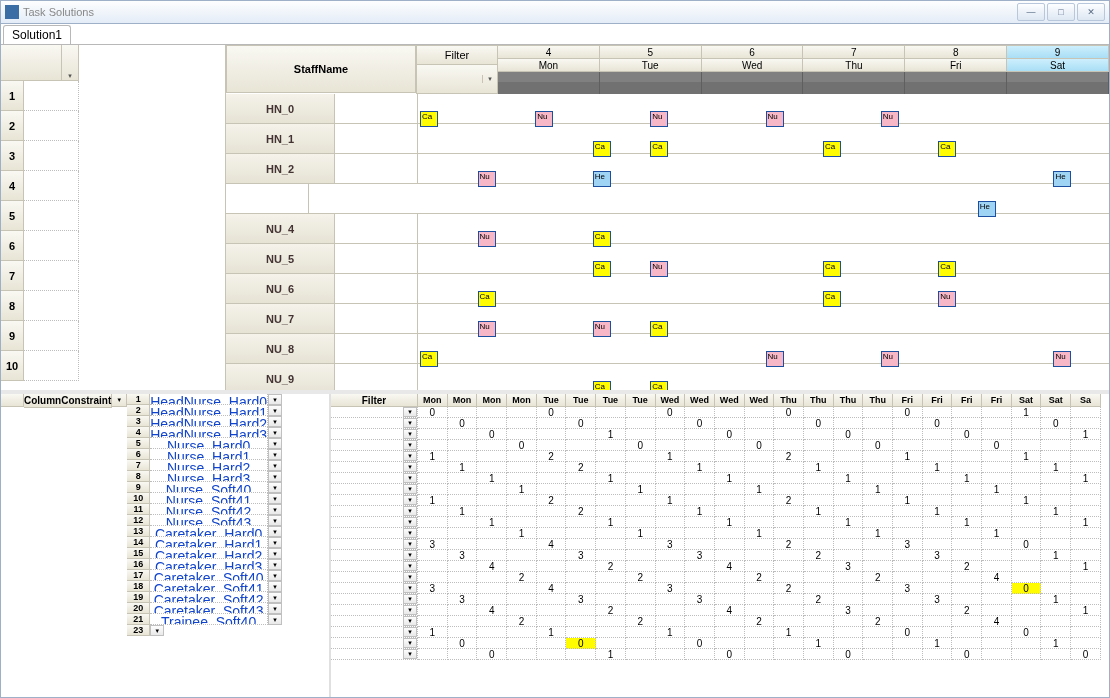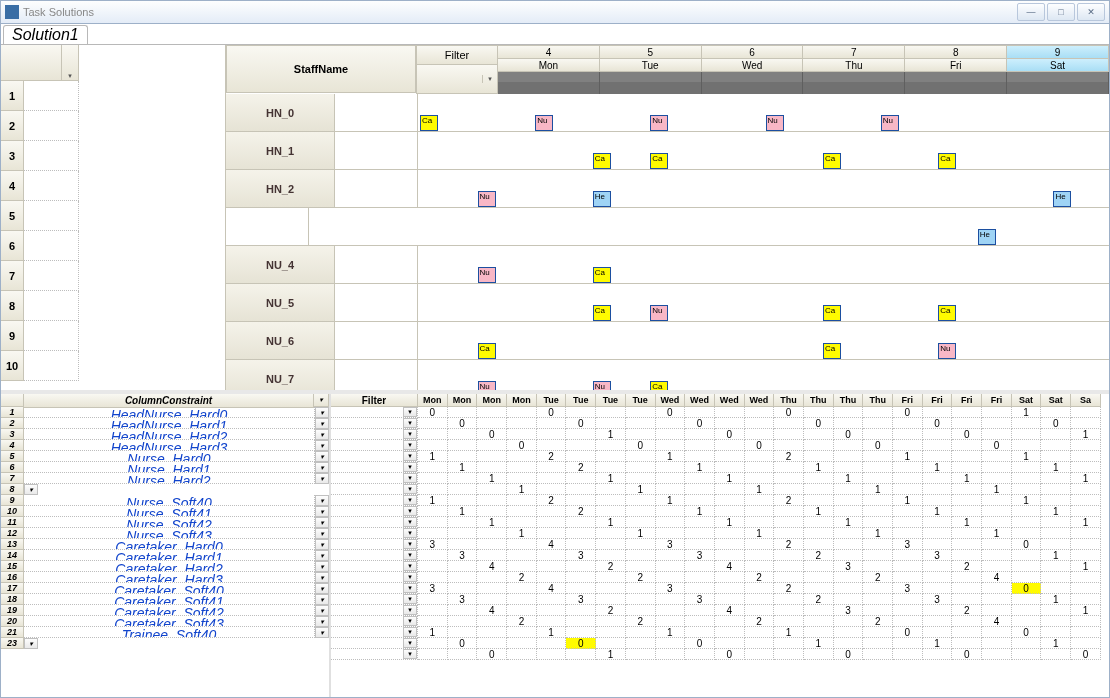--- a/index.html
+++ b/index.html
@@ -2,21 +2,21 @@
 <html><head>
 <meta charset="utf-8">
 <style>
   html,body{margin:0;padding:0;font-family:Tahoma,Arial,sans-serif;font-size:11px;color:#000;background:#f0f0f0;}
   .window{width:1110px;height:698px;background:#fff;display:flex;flex-direction:column;border:1px solid #9db0c8;box-sizing:border-box;}
   .titlebar{height:22px;background:linear-gradient(#fdfefe,#e4ecf7);border-bottom:1px solid #9db0c8;display:flex;align-items:center;padding:0 4px;color:#888;}
   .titlebar .icon{width:14px;height:14px;background:#3a6ea5;margin-right:4px;}
   .titlebar .spacer{flex:1;}
   .winbtn{width:26px;height:16px;border:1px solid #b8c7dc;background:linear-gradient(#fdfeff,#dde7f3);margin-left:2px;display:flex;align-items:center;justify-content:center;font-size:9px;color:#5a6d86;border-radius:2px;}
   .tabstrip{height:20px;background:#fff;border-bottom:1px solid #b8b8b8;display:flex;align-items:flex-end;padding-left:2px;}
-  .tab{height:18px;padding:0 8px;border:1px solid #b8b8b8;border-bottom:none;background:#fff;font-size:16px;display:flex;align-items:center;border-radius:3px 3px 0 0;font-style:italic;}
+  .tab{height:18px;padding:0 8px;border:1px solid #b8b8b8;border-bottom:none;background:#fff;font-size:12px;display:flex;align-items:center;border-radius:3px 3px 0 0;}
   .content{flex:1;display:flex;flex-direction:column;min-height:0;}
   .top-pane{flex:0 0 345px;display:flex;border-bottom:4px solid #e8e8e8;min-height:0;}
   .bottom-pane{flex:1;display:flex;min-height:0;}
   .dd{width:14px;border-left:1px solid #c7c4b6;display:flex;align-items:center;justify-content:center;font-size:7px;color:#555;}
 
   
   .tl-grid{flex:0 0 78px;display:flex;flex-direction:column;font-size:11px;}
   .tl-head{display:flex;height:36px;}
   .tl-head .a{flex:1;background:linear-gradient(#f9f8f2,#e8e5d6);border-right:1px solid #c7c4b6;border-bottom:1px solid #c7c4b6;}
   .tl-head .b{width:16px;background:linear-gradient(#f9f8f2,#e8e5d6);border-right:1px solid #c7c4b6;border-bottom:1px solid #c7c4b6;display:flex;align-items:flex-end;justify-content:center;font-size:7px;color:#555;}
@@ -38,42 +38,42 @@
   .gh-filter .f2{flex:1;display:flex;align-items:center;justify-content:flex-end;border:1px solid #c7c4b6;border-top:none;background:linear-gradient(#f9f8f2,#e8e5d6);}
   .gh-days{flex:1;display:flex;min-width:0;}
   .daycol{flex:1;display:flex;flex-direction:column;min-width:0;}
   .daycol.sat .dh1,.daycol.sat .dh2{background:linear-gradient(#cdeffd,#a9def5);}
   .dh1{height:12px;background:linear-gradient(#f9f8f2,#e8e5d6);border:1px solid #c7c4b6;border-left:none;font-size:10px;display:flex;align-items:center;justify-content:center;}
   .dh2{height:12px;background:linear-gradient(#f9f8f2,#e8e5d6);border:1px solid #c7c4b6;border-top:none;border-left:none;font-size:10px;display:flex;align-items:center;justify-content:center;}
   .dh3{height:10px;background:#808080;border-right:1px solid #5f5f5f;}
   .dh4{height:12px;background:#717171;border-right:1px solid #5f5f5f;}
 
   .gantt-body{flex:1;overflow:hidden;}
-  .grow{display:flex;height:38px;}
+  .grow{display:flex;height:30px;}
   .grow .lbl{flex:0 0 108px;background:linear-gradient(#f5f3ea,#e6e3d5);border-right:1px solid #c7c4b6;border-bottom:1px solid #c7c4b6;display:flex;align-items:center;justify-content:center;font-weight:bold;color:#433;}
   .grow .flt{flex:0 0 82px;background:#fff;border-right:1px solid #c7c4b6;border-bottom:1px solid #c7c4b6;}
   .grow .track{flex:1;display:flex;min-width:0;border-bottom:1px solid #c7c4b6;position:relative;align-items:center;}
   .seg{flex:1;position:relative;}
   .seg .half{position:absolute;top:0;bottom:0;}
   .seg .half.l{left:0;right:50%;}
   .seg .half.r{left:50%;right:0;}
   .c-blue{background:#0015e6;}
   .c-pink{background:#f8b7c6;}
   .c-yellow{background:#fffb00;}
   .c-orange{background:#fd8a17;}
   .c-gray{background:#808080;}
   .tag{position:absolute;top:2px;width:18px;height:16px;border:1px solid #1c4fa0;font-size:8px;padding:1px 1px;box-sizing:border-box;overflow:hidden;line-height:7px;color:#000;}
   .tag.l{left:2px;}
   .tag.r{left:50%;margin-left:2px;}
   .t-ye{background:#fffb00;}
   .t-pk{background:#f8b7c6;}
   .t-bl{background:#9fd4f5;}
 
   
-  .bp-left{flex:0 0 328px;display:flex;flex-direction:column;border-right:2px solid #e0e0e0;font-style:italic;}
+  .bp-left{flex:0 0 328px;display:flex;border-right:2px solid #e0e0e0;}
   .bp-right{flex:1;display:flex;flex-direction:column;min-width:0;overflow:hidden;}
   .bph-row{display:flex;height:13px;}
   .bph-row .sp{flex:0 0 22px;background:linear-gradient(#f9f8f2,#e8e5d6);border-right:1px solid #c7c4b6;border-bottom:1px solid #c7c4b6;}
   .bph-row .cc{flex:1;background:linear-gradient(#f9f8f2,#e8e5d6);border-right:1px solid #c7c4b6;border-bottom:1px solid #c7c4b6;display:flex;align-items:center;justify-content:center;font-weight:bold;font-size:10px;height:13px;}
   .bph-row .dd2{width:14px;background:linear-gradient(#f9f8f2,#e8e5d6);border-right:1px solid #c7c4b6;border-bottom:1px solid #c7c4b6;display:flex;align-items:center;justify-content:center;font-size:7px;}
   .bpl-row{display:flex;height:11px;}
   .bpl-row .n{flex:0 0 22px;background:linear-gradient(#f9f8f2,#e8e5d6);border-right:1px solid #c7c4b6;border-bottom:1px solid #c7c4b6;font-size:9px;font-weight:bold;display:flex;align-items:center;justify-content:center;}
   .bpl-row .t{flex:1;border-right:1px dotted #bdbdbd;border-bottom:1px dotted #bdbdbd;font-size:14px;color:#14c;text-align:center;white-space:nowrap;overflow:hidden;}
   .bpl-row .d{width:14px;border:1px solid #c0c0c0;background:linear-gradient(#fdfdfd,#e9e9e9);font-size:7px;display:flex;align-items:center;justify-content:center;box-sizing:border-box;}
 
@@ -579,20 +579,21 @@
               <div class="t">Nurse_Hard1</div>
               <div class="d">▾</div>
             </div>
             <div class="bpl-row">
               <div class="n">7</div>
               <div class="t">Nurse_Hard2</div>
               <div class="d">▾</div>
             </div>
             <div class="bpl-row">
               <div class="n">8</div>
+              <div class="t">Nurse_Hard3</div>
               <div class="d">▾</div>
             </div>
             <div class="bpl-row">
               <div class="n">9</div>
               <div class="t">Nurse_Soft40</div>
               <div class="d">▾</div>
             </div>
             <div class="bpl-row">
               <div class="n">10</div>
               <div class="t">Nurse_Soft41</div>

